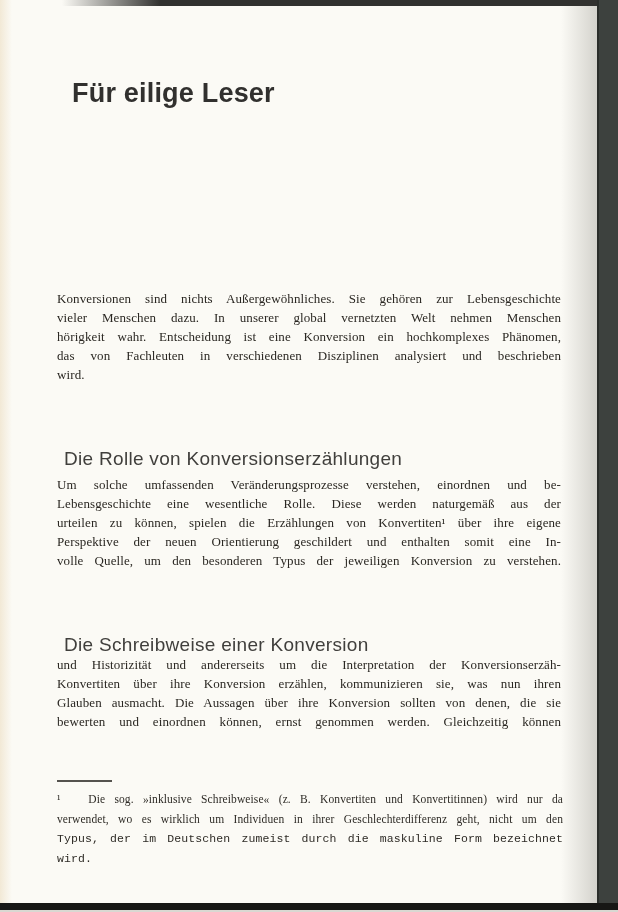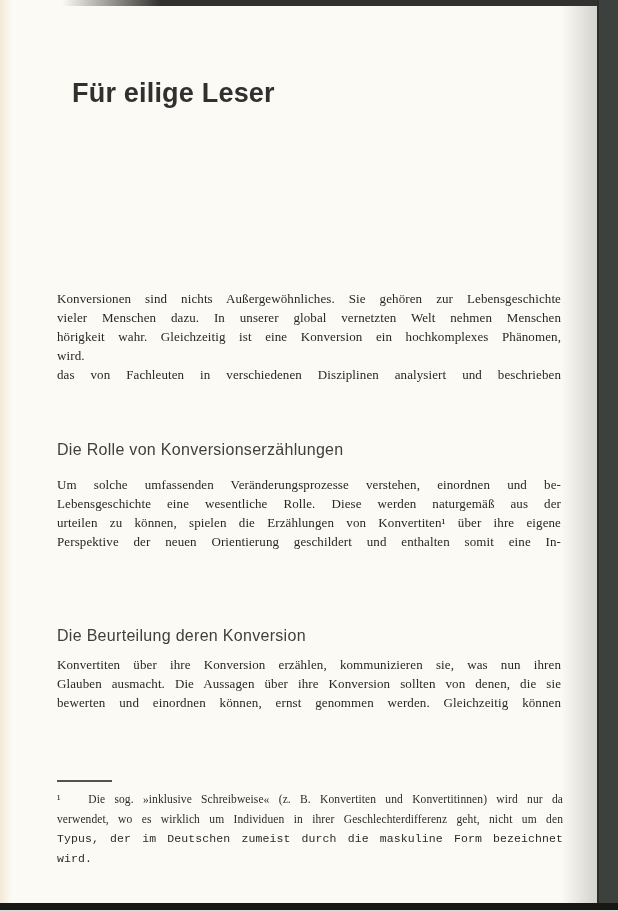--- a/index.html
+++ b/index.html
@@ -44,23 +44,23 @@
     z-index: 4;
   }
   
   .title {
     position: absolute; left: 56px; top: 62px; margin: 16px;
     font-family: "Liberation Sans", sans-serif;
     font-size: 27px; font-weight: bold;
     color: #31302e; letter-spacing: 0.2px;
   }
   .heading {
-    position: absolute; left: 57px; margin: 0;
+    position: absolute; left: 57px; margin: 7px;
     font-family: "Liberation Sans", sans-serif;
-    font-size: 16px; font-weight: normal;
+    font-size: 19px; font-weight: normal;
     color: #403f3c; letter-spacing: 0.3px;
   }
   .h1pos { top: 441px; }
   .h2pos { top: 627px; }
   .para {
     position: absolute; left: 57px; width: 504px;
     font-size: 13px; line-height: 19px;
     color: #2a2722; letter-spacing: 0.1px;
   }
   .p1pos { top: 289px; }
@@ -88,35 +88,37 @@
   <div class="edge-right-shadow"></div>
   <div class="edge-right"></div>
   <div class="edge-bottom"></div>
   <div class="edge-bottom-light"></div>
 
   <h1 class="title">Für eilige Leser</h1>
 
   <div class="para p1pos">
       <div class="line">Konversionen sind nichts Außergewöhnliches. Sie gehören zur Lebensgeschichte</div>
       <div class="line">vieler Menschen dazu. In unserer global vernetzten Welt nehmen Menschen</div>
-      <div class="line">hörigkeit wahr. Gleichzeitig ist eine Konversion ein hochkomplexes Phänomen,</div>
+      <div class="line">hörigkeit wahr. Entscheidung ist eine Konversion ein hochkomplexes Phänomen,</div>
+      <div class="line">das von Fachleuten in verschiedenen Disziplinen analysiert und beschrieben</div>
       <div class="line last">wird.</div>
-      <div class="line">das von Fachleuten in verschiedenen Disziplinen analysiert und beschrieben</div>
     </div>
 
   <h2 class="heading h1pos">Die Rolle von Konversionserzählungen</h2>
   <div class="para p2pos">
       <div class="line">Um solche umfassenden Veränderungsprozesse verstehen, einordnen und be-</div>
       <div class="line">Lebensgeschichte eine wesentliche Rolle. Diese werden naturgemäß aus der</div>
       <div class="line">urteilen zu können, spielen die Erzählungen von Konvertiten¹ über ihre eigene</div>
       <div class="line">Perspektive der neuen Orientierung geschildert und enthalten somit eine In-</div>
+      <div class="line last">volle Quelle, um den besonderen Typus der jeweiligen Konversion zu verstehen.</div>
     </div>
 
-  <h2 class="heading h2pos">Die Beurteilung deren Konversion</h2>
+  <h2 class="heading h2pos">Die Schreibweise einer Konversion</h2>
   <div class="para p3pos">
+      <div class="line">und Historizität und andererseits um die Interpretation der Konversionserzäh-</div>
       <div class="line">Konvertiten über ihre Konversion erzählen, kommunizieren sie, was nun ihren</div>
       <div class="line">Glauben ausmacht. Die Aussagen über ihre Konversion sollten von denen, die sie</div>
       <div class="line last">bewerten und einordnen können, ernst genommen werden. Gleichzeitig können</div>
     </div>
 
   <div class="fnrule"></div>
   <div class="footnote">
       <div class="line">¹&nbsp;&nbsp;&nbsp;Die sog. »inklusive Schreibweise« (z. B. Konvertiten und Konvertitinnen) wird nur da</div>
       <div class="line">verwendet, wo es wirklich um Individuen in ihrer Geschlechterdifferenz geht, nicht um den</div>
       <div class="line last">Typus, der im Deutschen zumeist durch die maskuline Form bezeichnet wird.</div>

